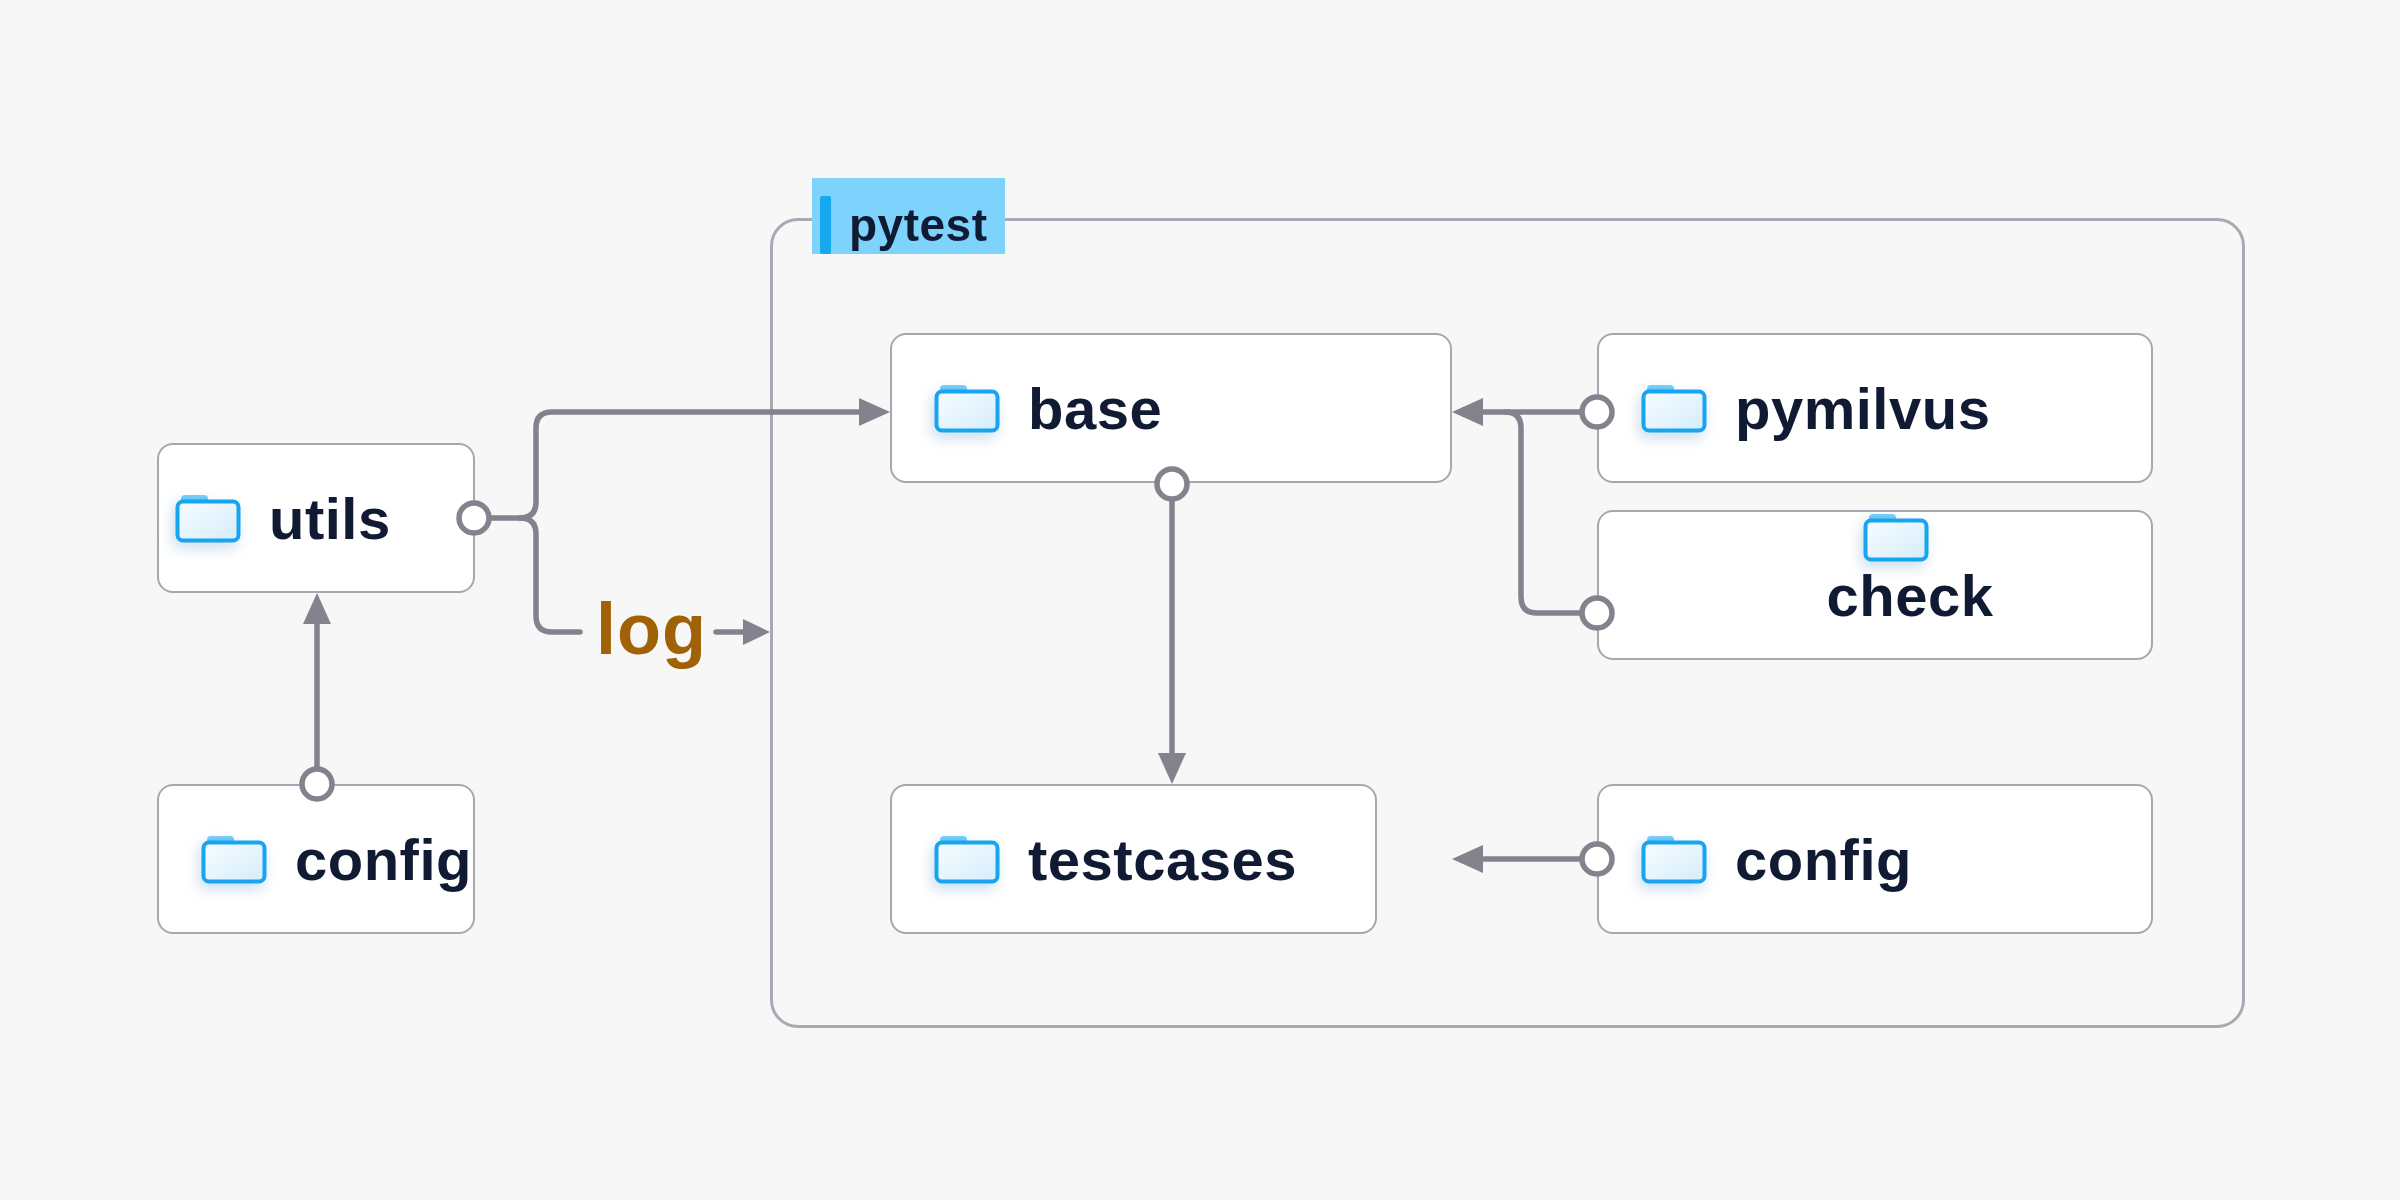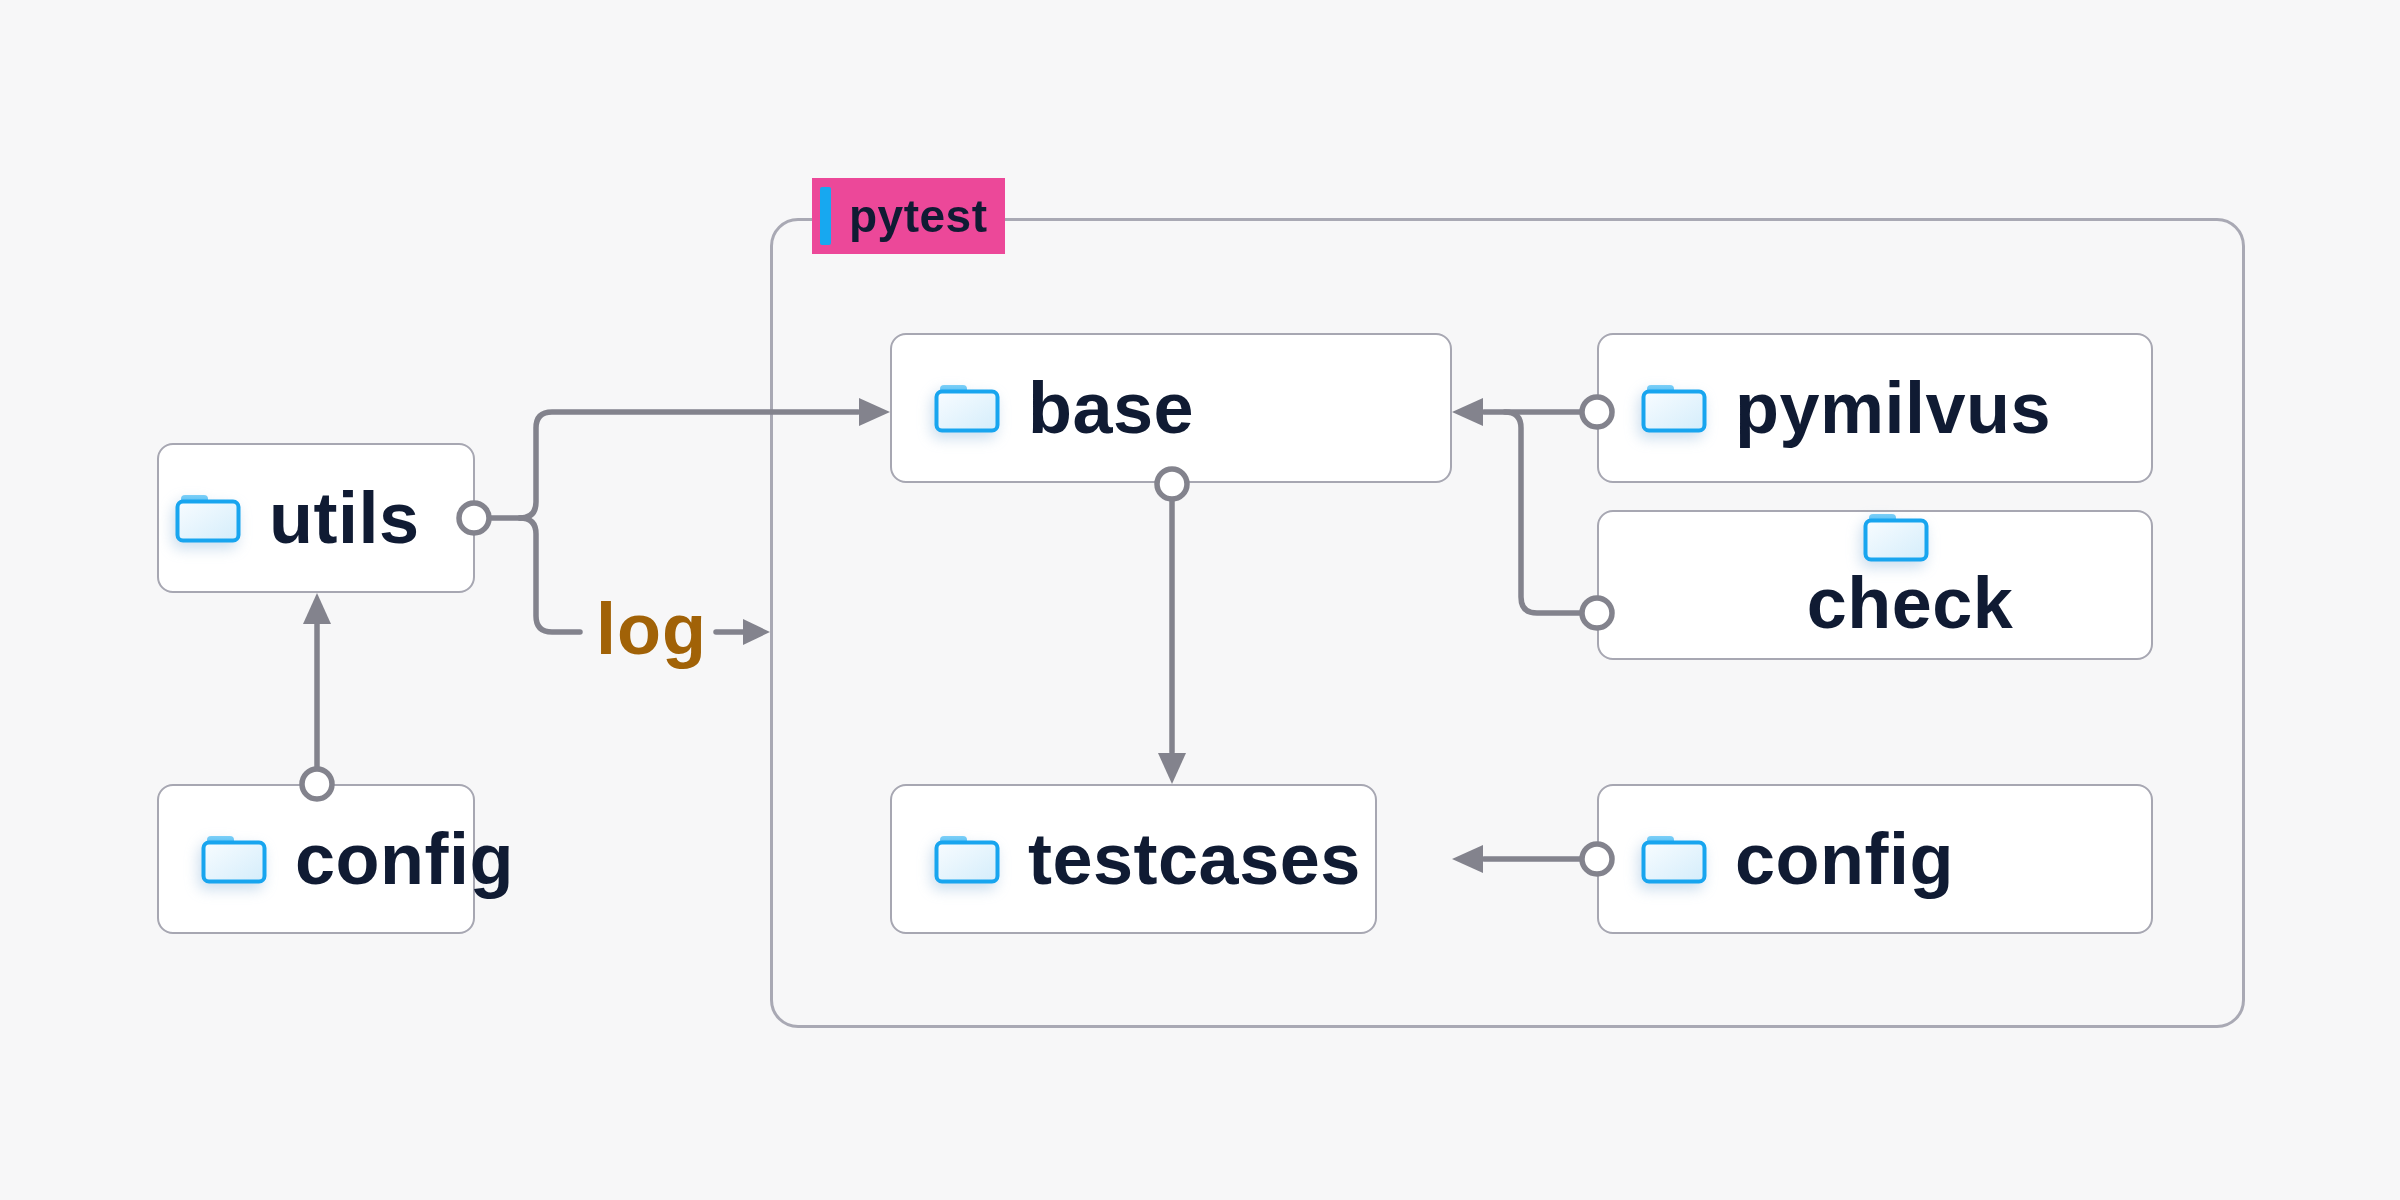--- a/index.html
+++ b/index.html
@@ -14,23 +14,23 @@
   .group{
     position:absolute;
     left:770px;top:218px;width:1475px;height:810px;
     border:3px solid #a9a9b4;
     border-radius:28px;
     box-sizing:border-box;
   }
   .group-label{
     position:absolute;
     left:812px;top:178px;height:76px;
-    display:flex;align-items:center;
+    display:flex;align-items:flex-end;
     padding:0 18px 0 8px;
-    background:#ec4899;
+    background:#7dd3fc;
   }
   .accent-bar{
     width:11px;height:58px;margin-right:18px;
     background:#17a8f0;border-radius:2px;
   }
   .group-title{
     font-size:46px;font-weight:600;color:#101b33;
     letter-spacing:0.5px;line-height:58px;
   }
   
@@ -42,21 +42,21 @@
     box-sizing:border-box;
     display:flex;align-items:center;
     padding-left:42px;
   }
   .node svg.folder{
     width:66px;height:50px;flex:0 0 auto;
     filter:drop-shadow(-3px 6px 7px rgba(110,160,205,0.35));
   }
   .node-label{
     margin-left:28px;
-    font-size:72px;font-weight:700;color:#101b33;
+    font-size:58px;font-weight:700;color:#101b33;
     letter-spacing:0.5px;
     white-space:nowrap;
   }
   .n-utils    {left:157px; top:443px; width:318px;padding-left:16px;}
   .n-config   {left:157px; top:784px; width:318px;}
   .n-base     {left:890px; top:333px; width:562px;}
   .n-testcases{left:890px; top:784px; width:487px;}
   .n-pymilvus {left:1597px;top:333px; width:556px;}
   .n-check    {left:1597px;top:510px; width:556px;flex-direction:column;}
   .n-common   {left:1597px;top:784px; width:556px;}

